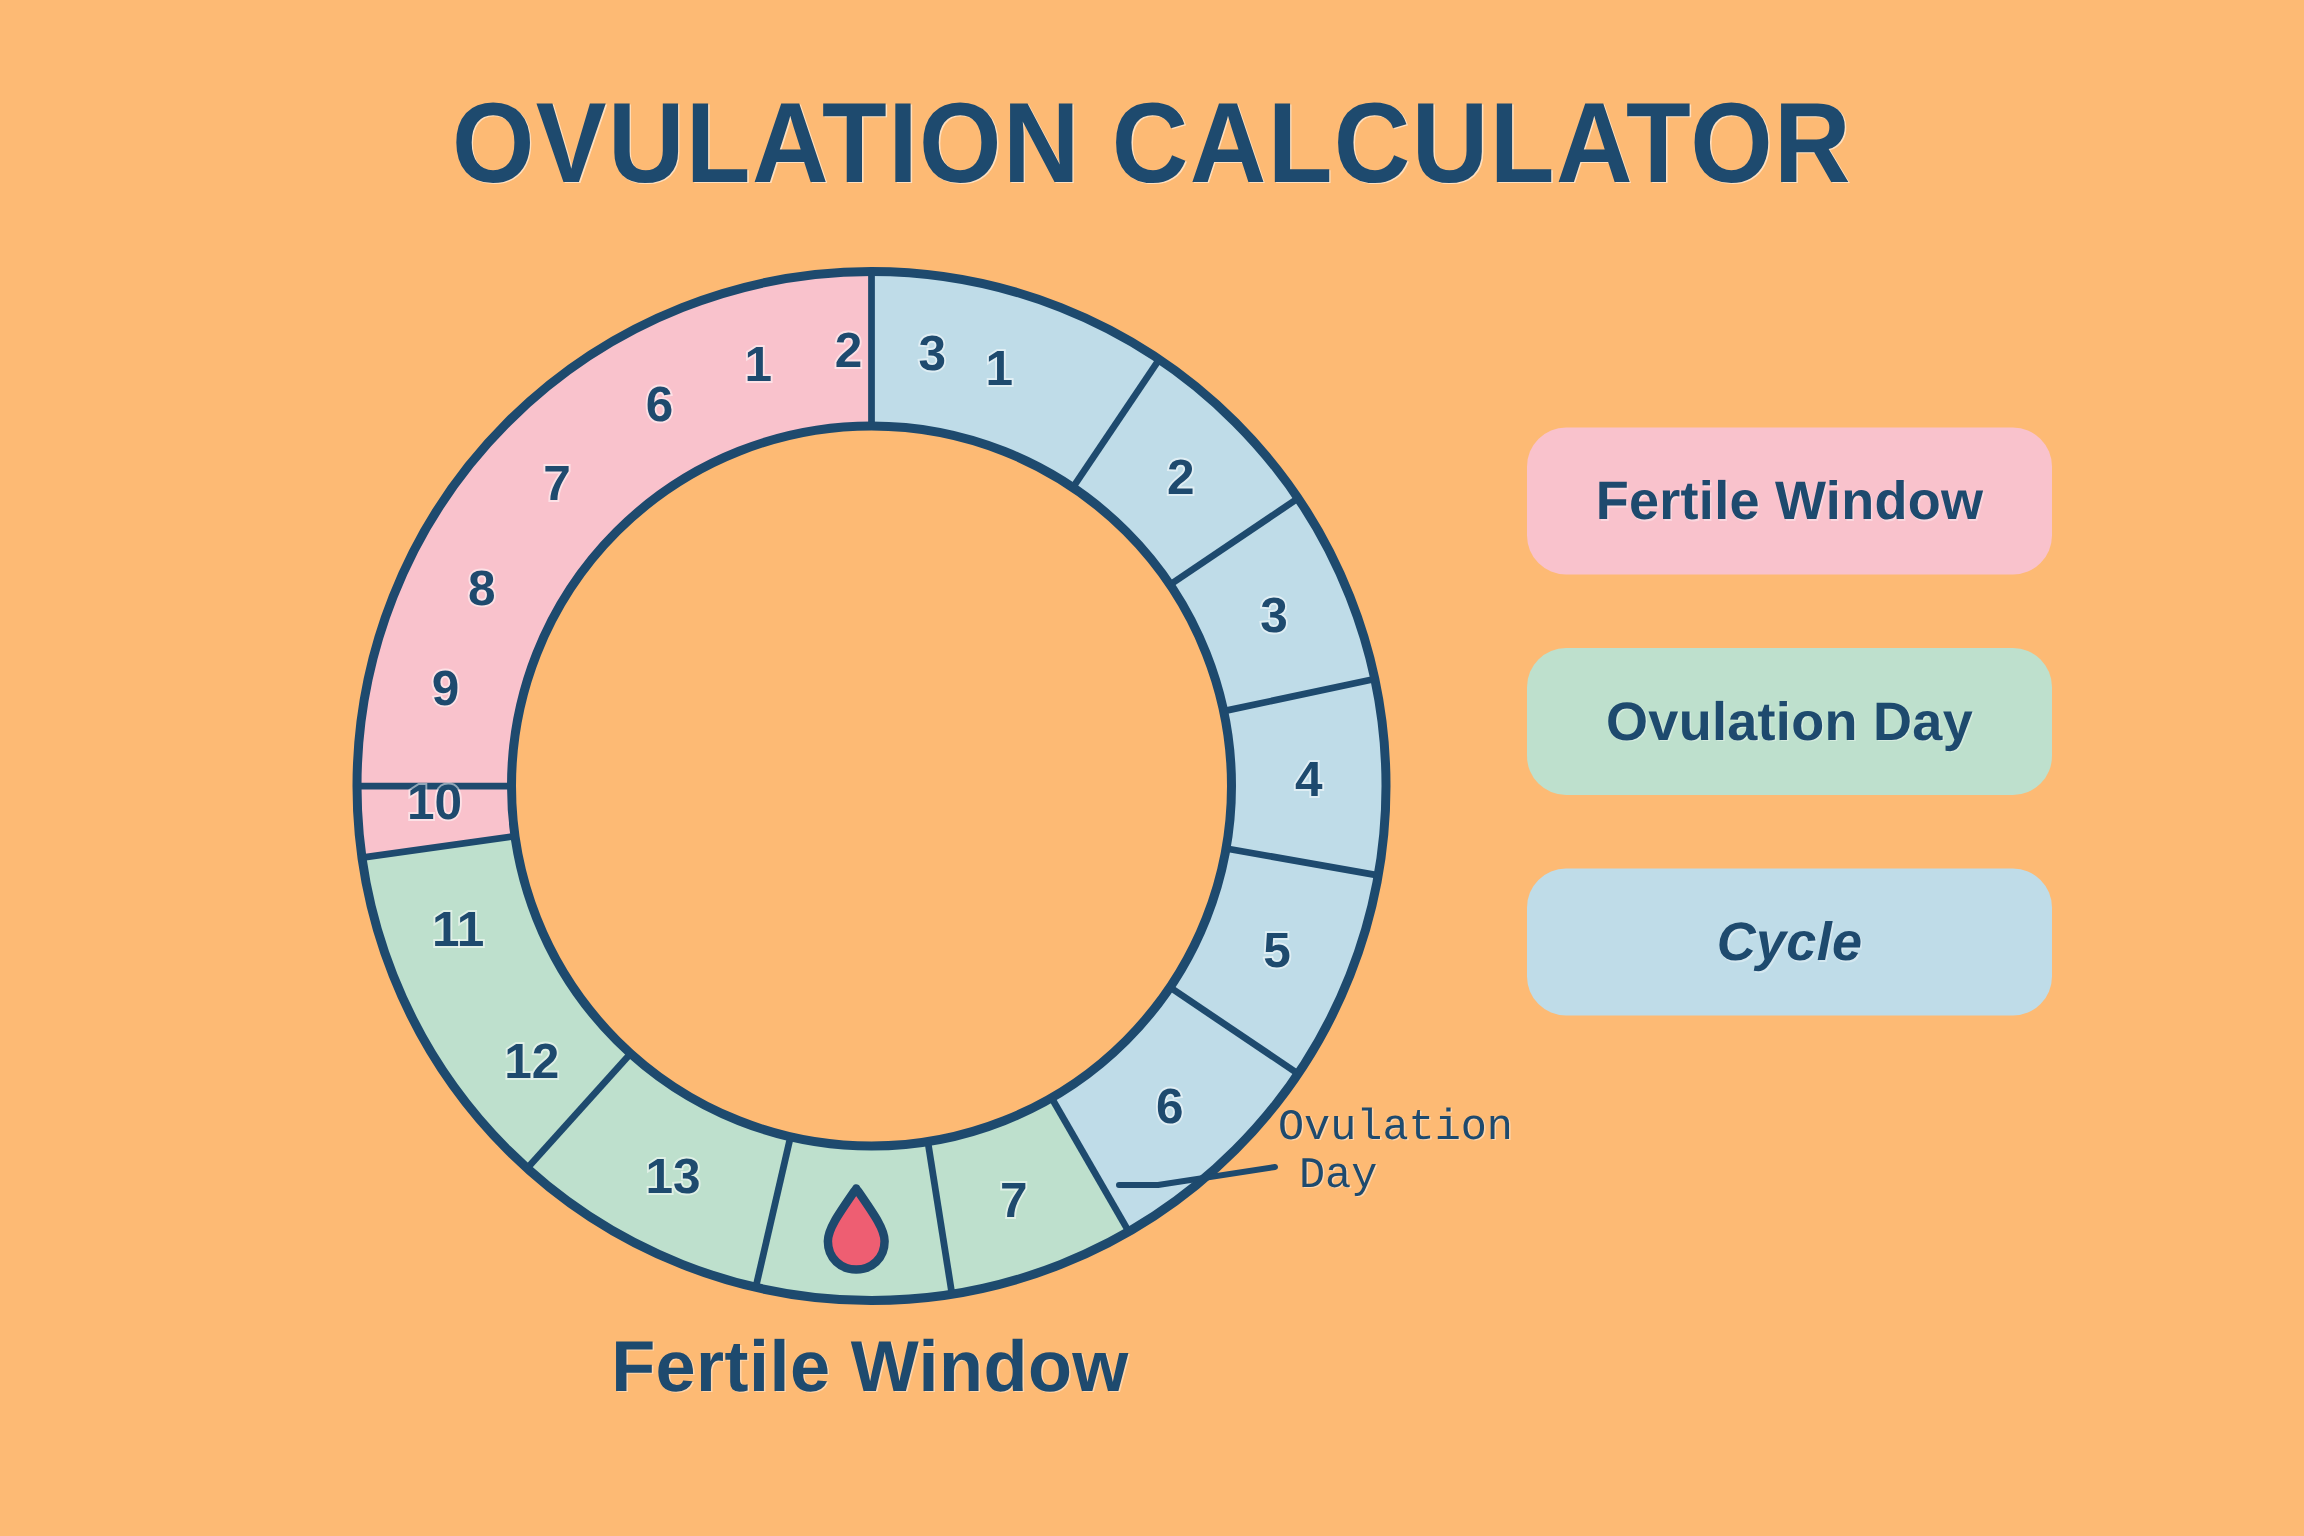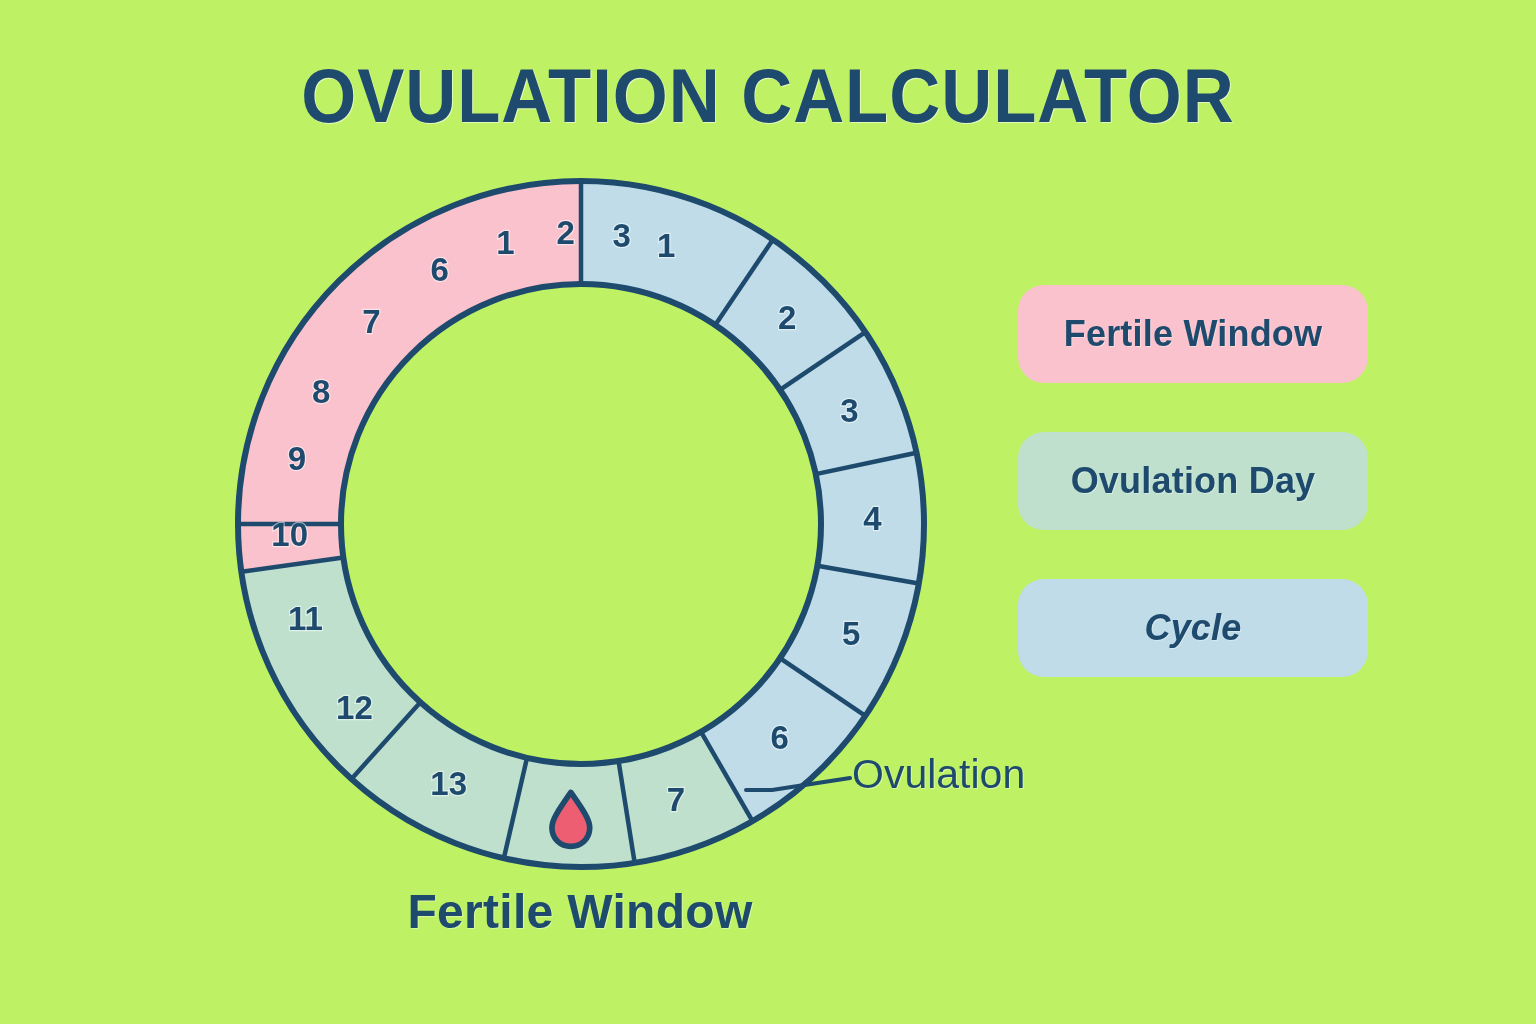--- a/index.html
+++ b/index.html
@@ -13,21 +13,21 @@
     background: #FDF3E7;
     font-family: "Liberation Sans", sans-serif;
     overflow: hidden;
     position: relative;
   }
 
   #page-root {
     position: relative;
     width: 1536px;
     height: 1024px;
-    background: #bef264;
+    background: #fdba74;
   }
 
   
   .title {
     position: absolute;
     top: 52px;
     left: 0;
     width: 1536px;
     text-align: center;
     font-family: "Liberation Sans Narrow", "Liberation Sans", sans-serif;
@@ -89,24 +89,24 @@
     font-weight: bold;
     color: #1E4A6E;
     letter-spacing: 0.2px;
     text-shadow: 1px 1px 0 rgba(255,255,255,0.35);
   }
 
   
   .callout {
     position: absolute;
     left: 852px;
-    top: 752px;
+    top: 736px;
     width: 260px;
-    font-family: Liberation Sans, sans-serif;
-    font-size: 41px;
+    font-family: Liberation Mono, monospace;
+    font-size: 29px;
     color: #1E4A6E;
     line-height: 1.12;
     text-align: left;
     text-shadow: 1px 1px 0 rgba(255,255,255,0.4);
   }
   .callout-line2 { display: block; padding-left: 14px; }
 
   .leader {
     position: absolute;
     left: 744px;
@@ -193,20 +193,21 @@
         </g>
     </svg>
   </div>
 
   <svg class="leader" viewBox="0 0 108 26">
     <path d="M 2 24 L 28 24 L 106 12" fill="none" stroke="#1E4A6E" stroke-width="4" stroke-linecap="round" stroke-linejoin="round"></path>
   </svg>
 
   <div class="callout">
     <span>Ovulation</span>
+    <span class="callout-line2">Day</span>
   </div>
 
   <div class="legend" id="legend-container">
       <div class="legend-pill" style="background: rgb(249, 194, 204);">
         <span class="legend-label">Fertile Window</span>
       </div>
       <div class="legend-pill" style="background: rgb(190, 224, 205); text-align: right;">
         <span class="legend-label">Ovulation Day</span>
       </div>
       <div class="legend-pill" style="background: rgb(191, 220, 232); font-style: italic;">

